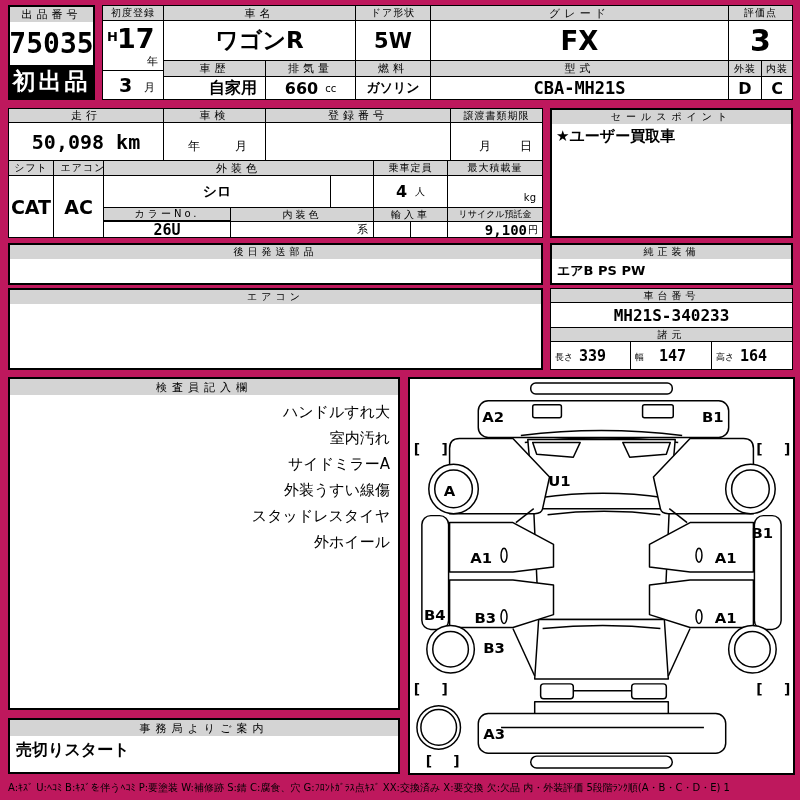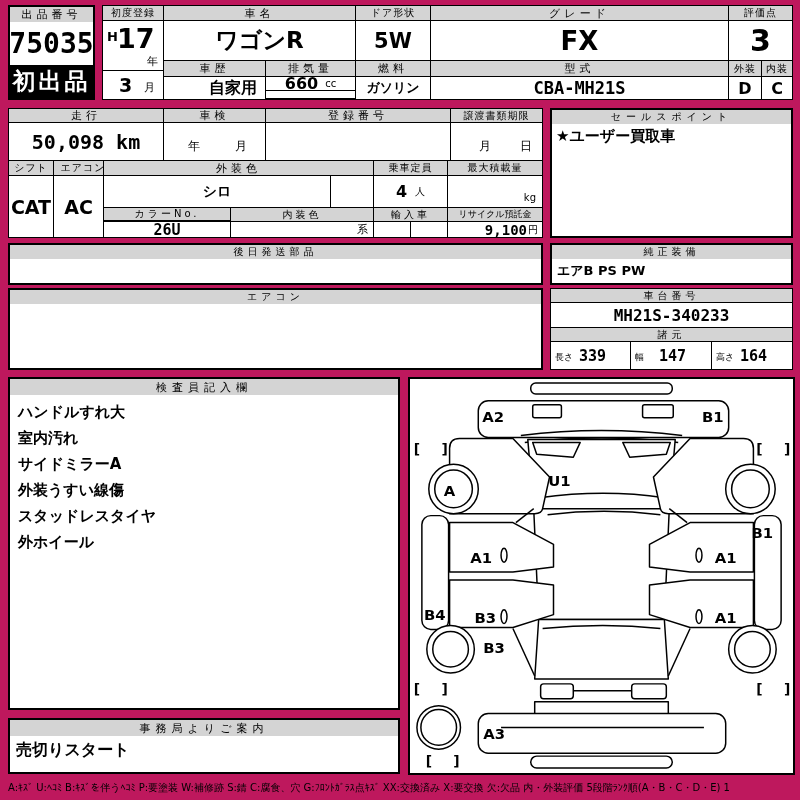--- a/index.html
+++ b/index.html
@@ -9,21 +9,21 @@
   .cell { position:absolute; box-sizing:border-box; border:1px solid var(--line); background:#fff; }
   .frame { position:absolute; box-sizing:border-box; border:2px solid var(--line); background:#fff; }
   .hdr { background:var(--hdr-bg); display:flex; align-items:center; justify-content:center;
          font-size:11px; letter-spacing:4px; white-space:nowrap; overflow:hidden; }
   .hdr.tight { letter-spacing:1px; }
   .val { display:flex; align-items:center; justify-content:center; white-space:nowrap; }
   .mono { font-family:"DejaVu Sans Mono", monospace; }
   .b { font-weight:bold; }
   .badge { background:var(--badge-bg); color:var(--badge-fg); display:flex; align-items:center;
            justify-content:center; font-size:23px; font-weight:bold; letter-spacing:3px; }
-  .notes { padding:4px 8px; font-size:15px; font-weight:700; line-height:26px; }
+  .notes { padding:4px 8px; font-size:15px; font-weight:400; line-height:26px;text-align:right; }
   .legend { position:absolute; font-size:10px; white-space:nowrap; letter-spacing:0px; }
   .dlabel { font:bold 15px "DejaVu Sans", sans-serif; text-anchor:middle; fill:#000; }
   .dbracket { font:bold 14px "DejaVu Sans", sans-serif; text-anchor:middle; fill:#000; }
   .unit { font-size:10px; font-weight:normal; margin-left:7px; }
 </style>
 </head>
 <body>
 
 <div class="sheet">
 
@@ -48,21 +48,21 @@
   <div class="cell val b" style="left:163px;top:20px;width:193px;height:41px;font-size:23px;">ワゴンR</div>
   <div class="cell hdr tight" style="left:355px;top:5px;width:76px;height:16px;font-size:10px;">ドア形状</div>
   <div class="cell val b" style="left:355px;top:20px;width:76px;height:41px;font-size:21px;">5W</div>
   <div class="cell val b" style="left:430px;top:20px;width:299px;height:41px;font-size:26px;">FX</div>
   <div class="cell hdr" style="left:430px;top:5px;width:299px;height:16px;">グレード</div>
   <div class="cell hdr tight" style="left:728px;top:5px;width:65px;height:16px;font-size:10px;">評価点</div>
   <div class="cell val b" style="left:728px;top:20px;width:65px;height:41px;font-size:30px;">3</div>
   <div class="cell hdr" style="left:163px;top:60px;width:103px;height:17px;">車歴</div>
   <div class="cell val b" style="left:163px;top:76px;width:103px;height:24px;font-size:16px;padding-left:37px;">自家用</div>
   <div class="cell hdr" style="left:265px;top:60px;width:91px;height:17px;">排気量</div>
-  <div class="cell val" style="left:265px;top:76px;width:91px;height:15px;">
+  <div class="cell val" style="left:265px;top:76px;width:91px;height:24px;">
     <span class="b" style="font-size:16px;">660</span>
     <span class="unit">cc</span>
   </div>
   <div class="cell hdr" style="left:355px;top:60px;width:76px;height:17px;">燃料</div>
   <div class="cell val b" style="left:355px;top:76px;width:76px;height:24px;font-size:13px;">ガソリン</div>
   <div class="cell hdr" style="left:430px;top:60px;width:299px;height:17px;">型式</div>
   <div class="cell val b mono" style="left:430px;top:76px;width:299px;height:24px;font-size:17px;">CBA-MH21S</div>
   <div class="cell hdr" style="left:728px;top:60px;width:34px;height:17px;font-size:10px;letter-spacing:1px;">外装</div>
   <div class="cell hdr" style="left:761px;top:60px;width:32px;height:17px;font-size:10px;letter-spacing:1px;">内装</div>
   <div class="cell val b" style="left:728px;top:76px;width:34px;height:24px;font-size:16px;">D</div>

